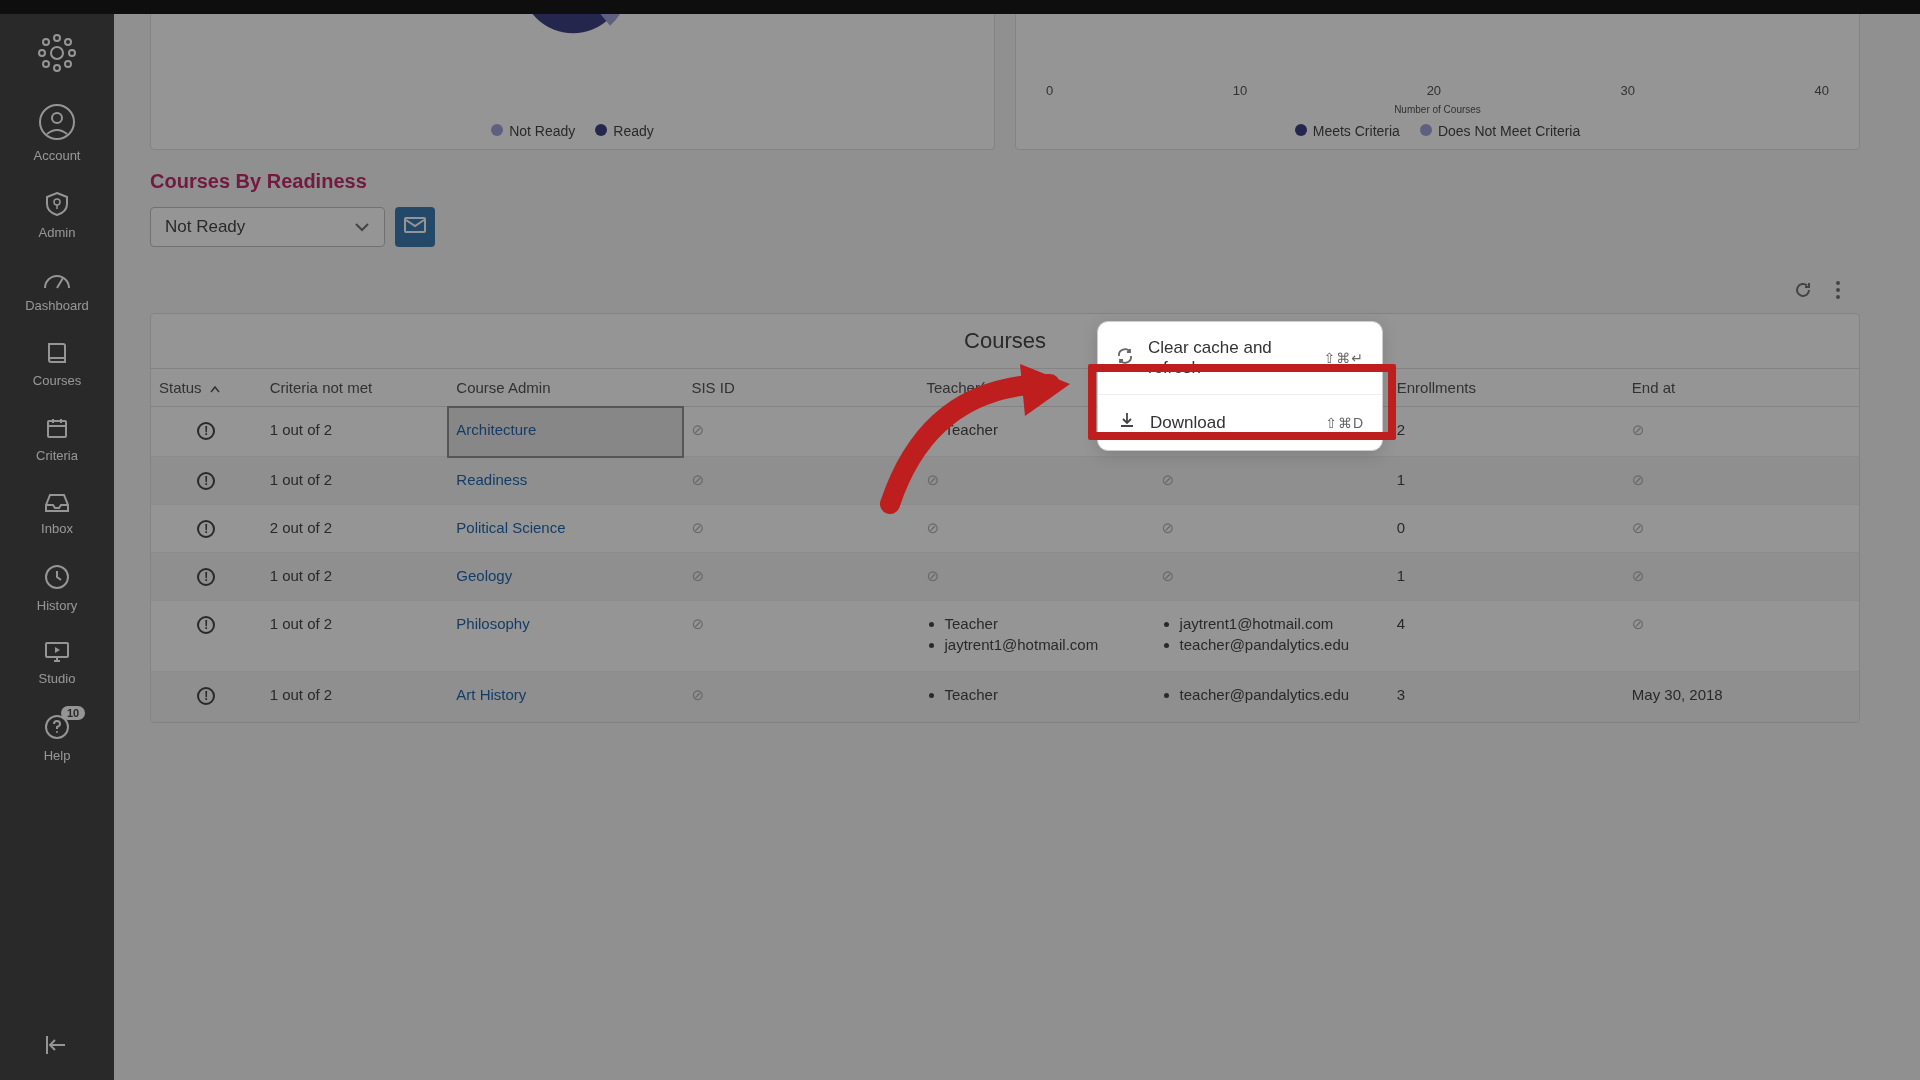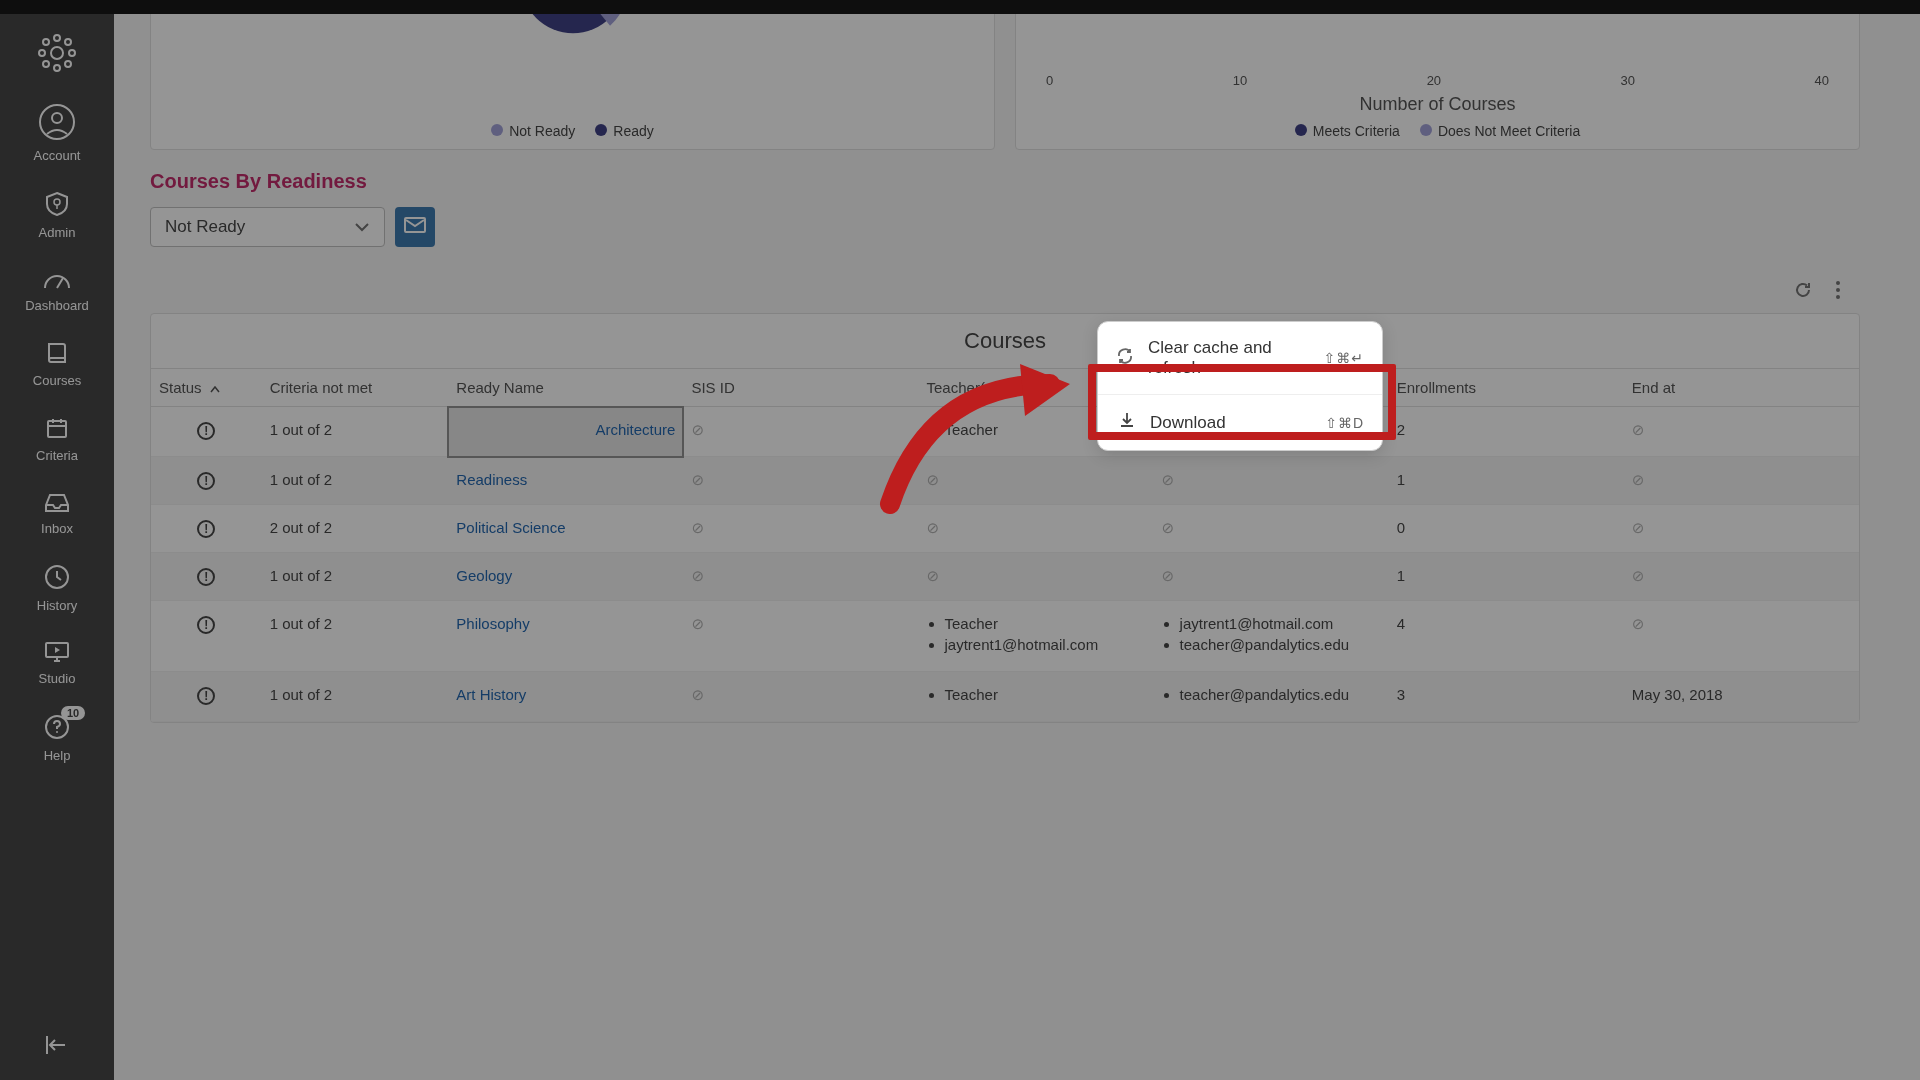--- a/index.html
+++ b/index.html
@@ -32,21 +32,21 @@
 }
 
 .charts-row { display: flex; gap: 20px; margin-bottom: 20px; }
 .chart-card {
   flex: 1; background: #fff; border: 1px solid #ddd; border-radius: 4px;
   height: 150px; display: flex; flex-direction: column; justify-content: flex-end; align-items: center;
   padding: 10px; position: relative; overflow: hidden;
 }
 .pie-stub { width: 230px; height: 120px; position: absolute; top: -80px; left: 50%; transform: translateX(-50%); }
 .axis-ticks { display: flex; width: 100%; justify-content: space-between; padding: 0 20px; font-size: 13px; color: #444; }
-.axis-label { font-size: 18px; color: #444; margin-top: 6px; margin-bottom: 8px; }
+.axis-label { font-size: 10px; color: #444; margin-top: 6px; margin-bottom: 8px; }
 .legend { display: flex; gap: 20px; font-size: 14px; color: #333; align-items: center; }
 .legend-dot { width: 12px; height: 12px; border-radius: 50%; display: inline-block; margin-right: 6px; }
 
 .section-title { font-size: 20px; font-weight: bold; color: #be185d; margin: 20px 0 14px 0; }
 .filter-row { display: flex; gap: 10px; align-items: center; margin-bottom: 30px; }
 .select-box {
   border: 1px solid #bbb; background: #fff; border-radius: 4px;
   height: 40px; width: 235px; display: flex; align-items: center; justify-content: space-between;
   padding: 0 14px; font-size: 17px; color: #333;
 }
@@ -76,21 +76,21 @@
 .course-link { color: #0d58a8; cursor: pointer; }
 .status-icon {
   width: 18px; height: 18px; border: 2px solid #333; border-radius: 50%;
   display: inline-flex; align-items: center; justify-content: center;
   font-weight: bold; font-size: 12px;
 }
 .null-sym { color: #aaa; }
 ul.bullets { list-style: disc; padding-left: 18px; }
 ul.bullets li { margin-bottom: 4px; word-break: break-all; }
 
-td.selected-cell { outline: 2px solid #888; outline-offset: -1px; background: #e5e5e5; text-align: right; }
+td.selected-cell { outline: 2px solid #888; outline-offset: -1px; background: #e5e5e5; }
 
 .dropdown-menu {
   position: fixed; top: 321px; left: 1097px; width: 286px;
   background: #fff; border: 1px solid #ccc; border-radius: 11px;
   box-shadow: 0 4px 16px rgba(0,0,0,0.15); z-index: 50; overflow: hidden;
 }
 .menu-item {
   display: flex; align-items: center; padding: 16px 18px; font-size: 17px;
   color: #333; cursor: pointer; gap: 14px;
 }
@@ -322,21 +322,21 @@
         <tr>
           <th>
             <span style="display:flex;align-items:center;gap:8px">
               <span>Status</span>
               <span><svg width="10" height="8">
                     <path d="M1 7 L5 2 L9 7" fill="none" stroke="#444" stroke-width="1.5"></path>
                   </svg></span>
             </span>
           </th>
           <th>Criteria not met</th>
-          <th>Ready Name</th>
+          <th>Course Admin</th>
           <th>SIS ID</th>
           <th>Teacher(s)</th>
           <th>Email(s)</th>
           <th>Enrollments</th>
           <th>End at</th>
         </tr>
       </thead>
       <tbody id="tbody">
           <tr>
             <td style="text-align:center"><span class="status-icon">!</span></td>

